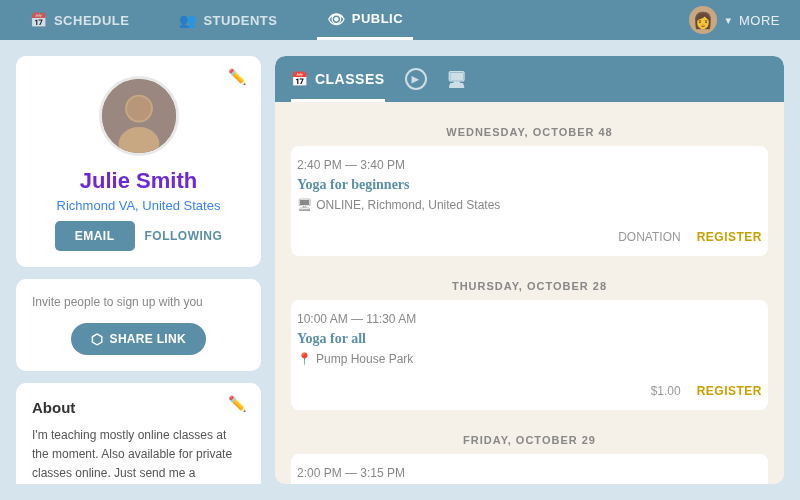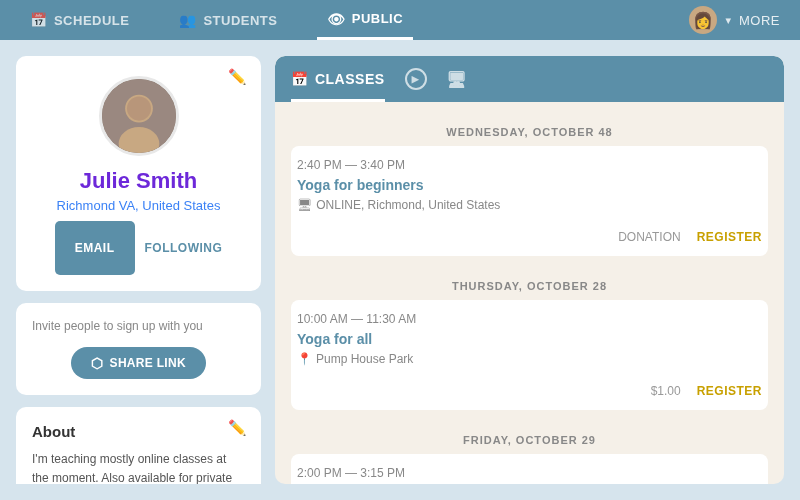--- a/index.html
+++ b/index.html
@@ -117,21 +117,21 @@
     .profile-actions {
       display: flex;
       gap: 10px;
       justify-content: center;
     }
     .btn-email {
       background: #5b8fa8;
       color: #fff;
       border: none;
       border-radius: 5px;
-      padding: 20px 20px;
+      padding: 8px 20px;
       font-size: 12px;
       font-weight: 700;
       letter-spacing: 0.5px;
       cursor: pointer;
     }
     .btn-following {
       background: none;
       border: none;
       color: #5b8fa8;
       font-size: 12px;
@@ -266,20 +266,21 @@
       font-size: 12px;
       color: #888;
       margin-bottom: 5px;
     }
     .class-name {
       font-size: 14px;
       font-weight: 600;
       color: #5b8fa8;
       margin-bottom: 5px;
       cursor: pointer;
+      font-family: Liberation Serif, serif;
     }
     .class-location {
       font-size: 12px;
       color: #888;
       display: flex;
       align-items: center;
       gap: 4px;
     }
     .class-footer {
       display: flex;

